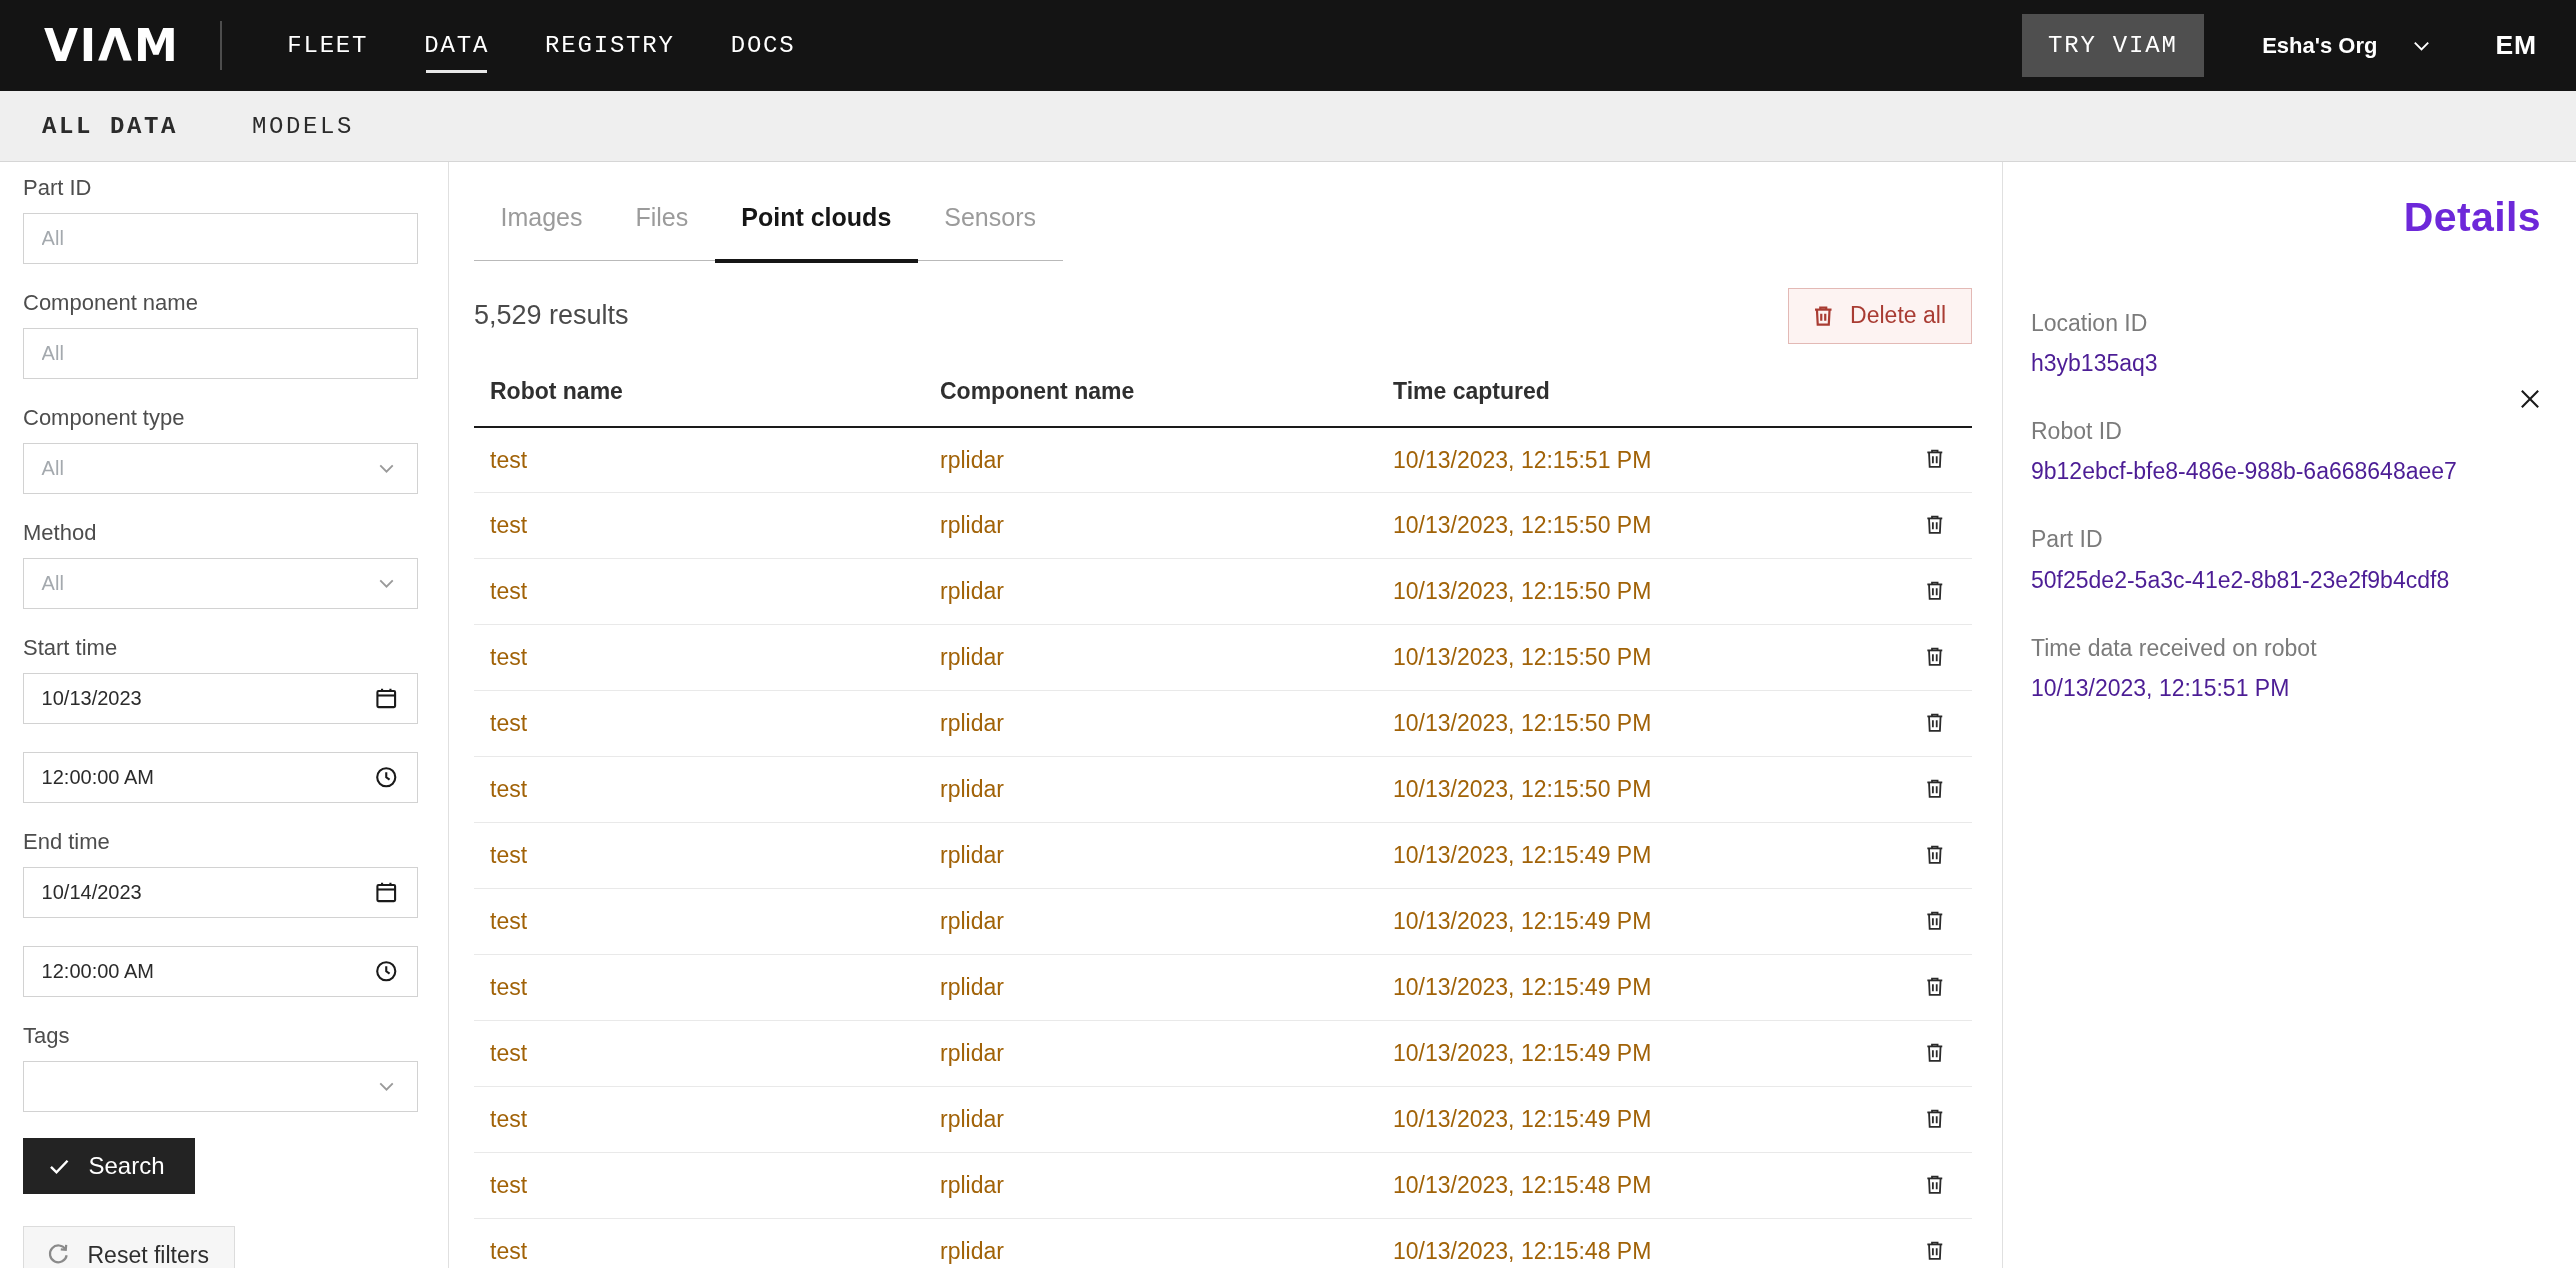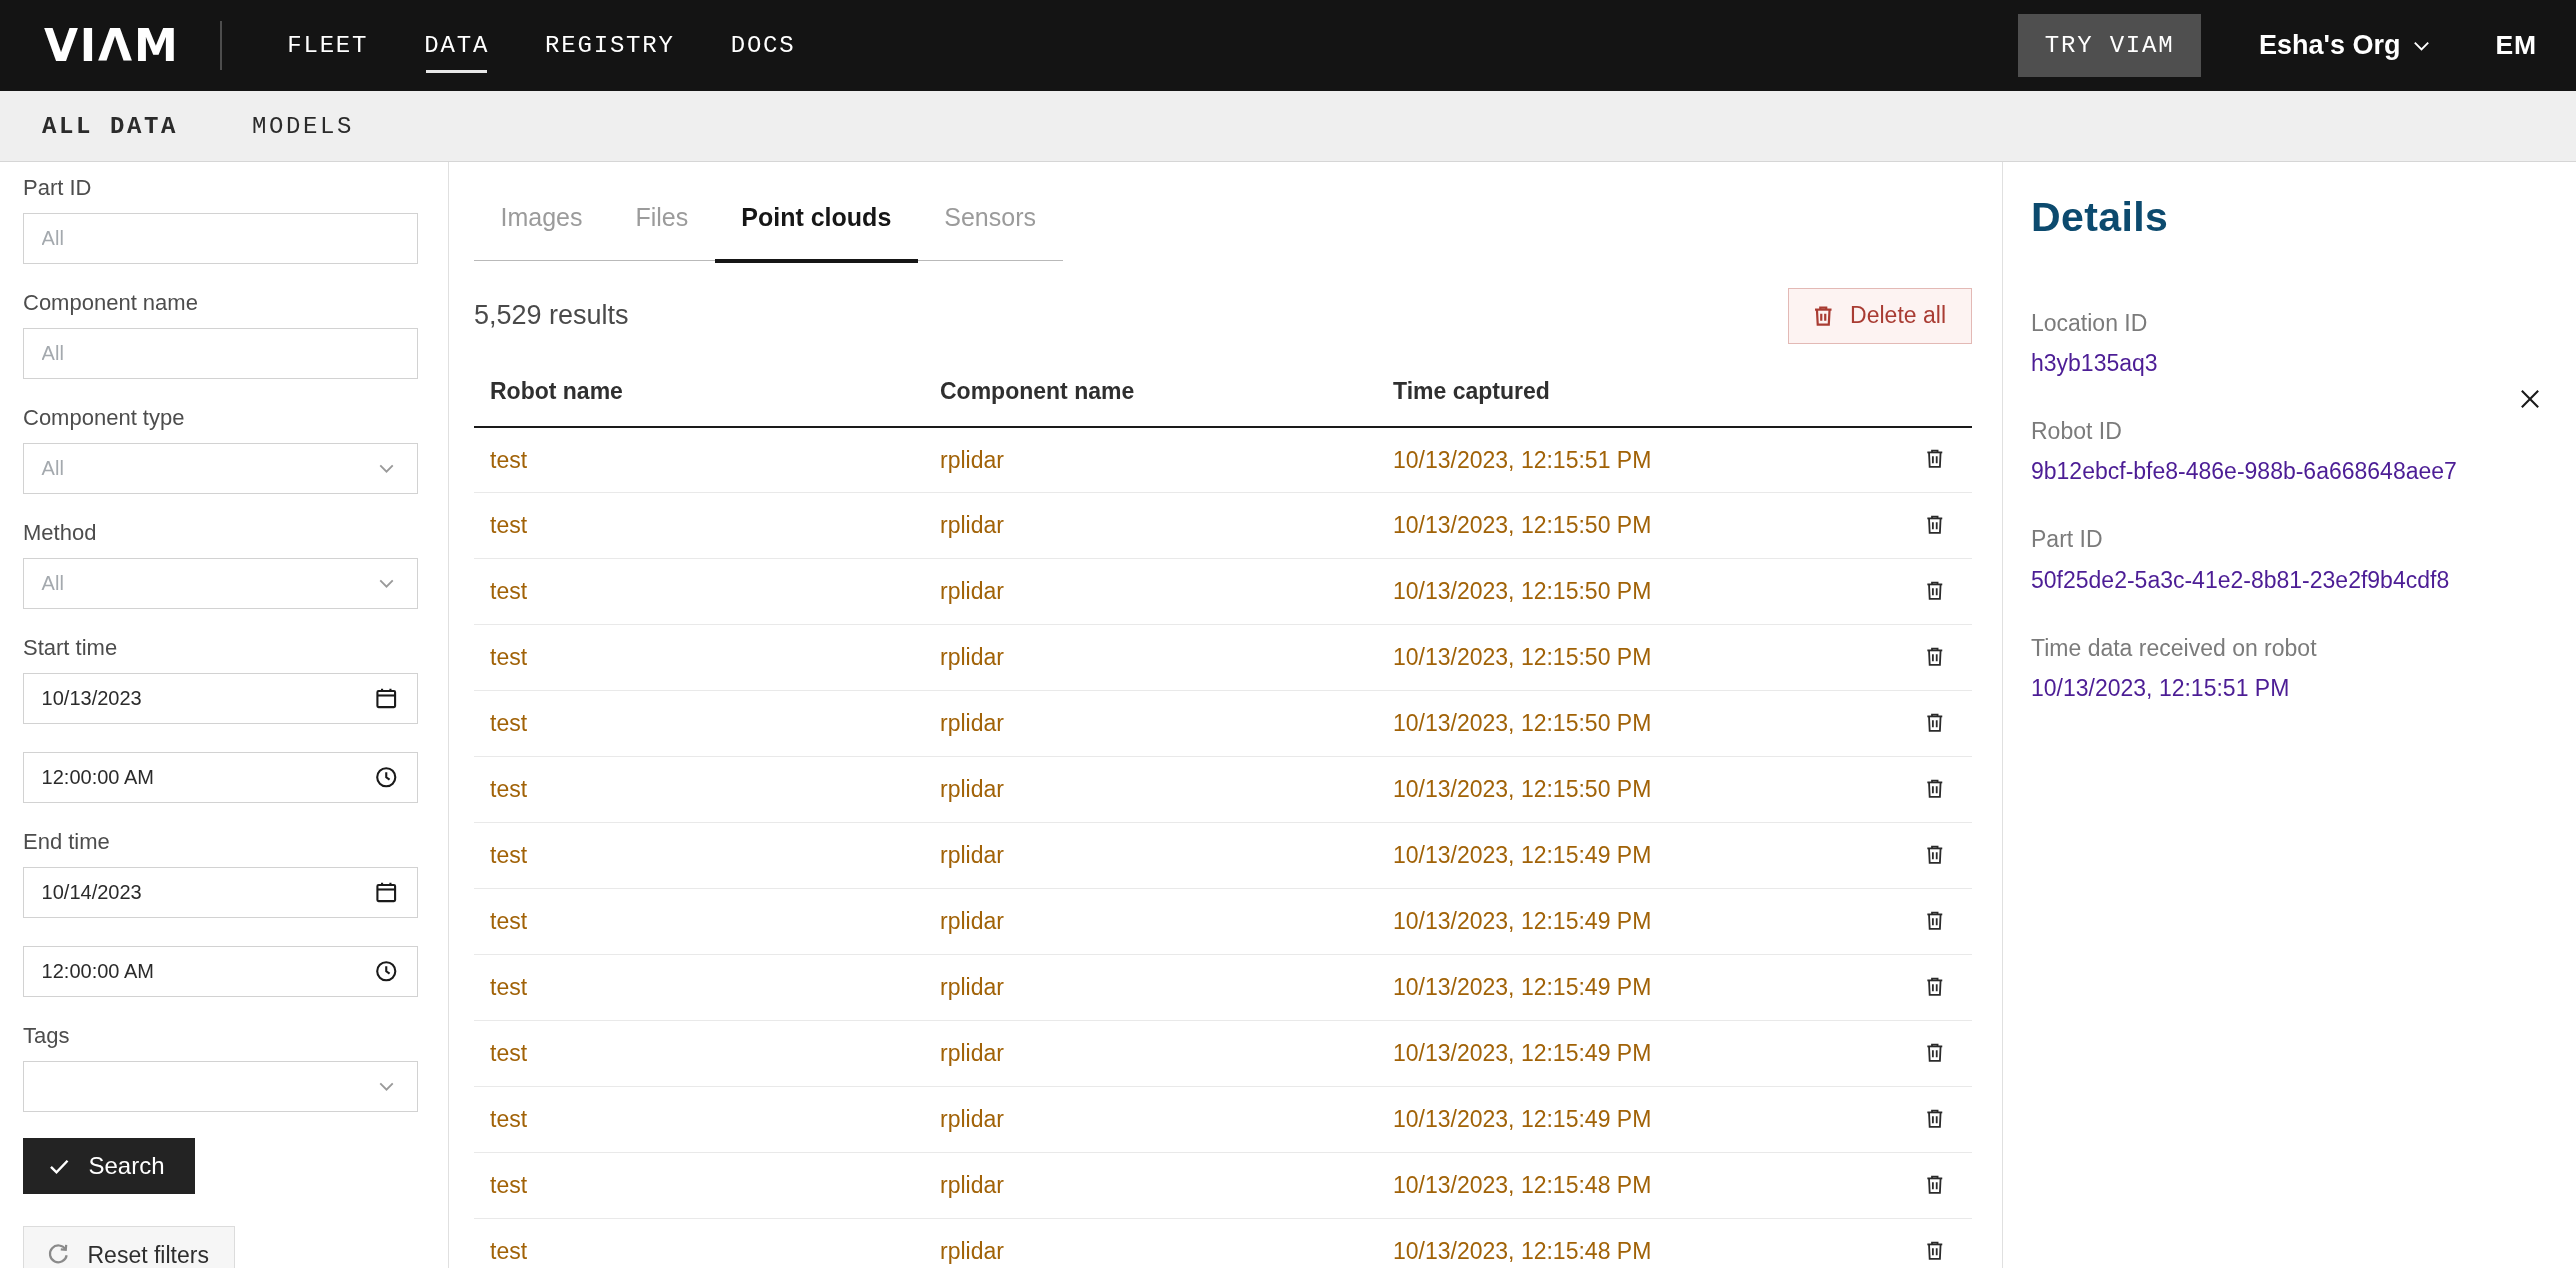--- a/index.html
+++ b/index.html
@@ -9,21 +9,21 @@
 
   
   .topnav { height:91px; background:#141414; display:flex; align-items:center; flex:0 0 auto; }
   .logo { color:#fff; font-size:44px; font-weight:800; letter-spacing:1.8px; margin-left:44px; font-family:"DejaVu Sans","Liberation Sans",sans-serif; }
   .nav-divider { width:1.8px; height:49px; background:#4d4d4d; margin-left:41px; }
   .main-nav { display:flex; align-items:center; gap:56px; margin-left:65px; }
   .nav-item { font-family:"Liberation Mono","DejaVu Sans Mono",monospace; font-size:24px; letter-spacing:1.8px; color:#ffffff; position:relative; cursor:pointer; }
   .nav-item.active::after { content:""; position:absolute; left:1.8px; right:1.8px; bottom:-14px; height:2.6px; background:#e8e8e8; }
   .nav-right { margin-left:auto; display:flex; align-items:center; margin-right:39px; }
   .try-viam { font-family:"Liberation Mono","DejaVu Sans Mono",monospace; font-size:24px; letter-spacing:1.8px; color:#fff; background:#4f4f4f; border:none; padding:17.6px 26.5px; cursor:pointer; }
-  .org { display:flex; align-items:center; gap:10px; margin-left:58px; color:#fff; font-size:27px; font-weight:700; cursor:pointer; }
+  .org { display:flex; align-items:center; gap:33px; margin-left:58px; color:#fff; font-size:22px; font-weight:700; cursor:pointer; }
   .user { margin-left:62px; color:#fff; font-size:26.5px; font-weight:700; letter-spacing:0.9px; cursor:pointer; }
 
   
   .subnav { height:71px; background:#efefef; border-bottom:1.8px solid #d6d6d6; display:flex; align-items:center; gap:74px; padding-left:42px; flex:0 0 auto; }
   .subnav-item { font-family:"Liberation Mono","DejaVu Sans Mono",monospace; font-size:24px; letter-spacing:2.6px; color:#2b2b2b; cursor:pointer; }
   .subnav-item.active { font-weight:700; }
 
   
   .body-row { flex:1 1 auto; display:flex; min-height:0; }
 
@@ -52,21 +52,21 @@
   .delete-all { display:flex; align-items:center; gap:14px; background:#fdf3f2; border:1.8px solid #e3b9b5; color:#a93c33; font-size:23px; padding:13.2px 25px 13.2px 21px; cursor:pointer; font-family:inherit; }
   table { border-collapse:collapse; width:100%; margin-top:32px; table-layout:fixed; }
   col.c-robot { width:450px; } col.c-comp { width:453px; } col.c-time { width:520px; } col.c-act { width:auto; }
   th { text-align:left; font-weight:700; font-size:23px; color:#2f2f2f; padding:0 0 21px 16px; border-bottom:2.6px solid #1a1a1a; }
   td { font-size:23px; color:#a16207; padding-left:16px; height:66px; border-bottom:0.9px solid #e9e9e9; }
   td.act { text-align:center; padding-left:0; }
   .row-trash { background:none; border:none; cursor:pointer; color:#2b2b2b; padding:3.5px; line-height:0; }
 
   
   .details { width:573px; flex:0 0 auto; position:relative; padding:34px 35px 0 28px; overflow:hidden; }
-  .details-title { font-size:41px; font-weight:700; color:#0c4a6e; letter-spacing:0.4px; }
+  .details-title { font-size:41px; font-weight:700; color:#6d28d9; letter-spacing:0.4px;text-align:right; }
   .close-btn { position:absolute; top:219px; right:30px; top:221px; background:none; border:none; cursor:pointer; line-height:0; padding:1.8px; }
   .details { padding-top:32px; }
   .dfields { margin-top:69px; }
   .dfield { margin-bottom:41px; }
   .dlabel { font-size:23px; color:#7b7b7b; margin-bottom:13.2px; }
   .dvalue { font-size:23px; color:#4c1d95; }
 </style>
 </head>
 <body>
 

